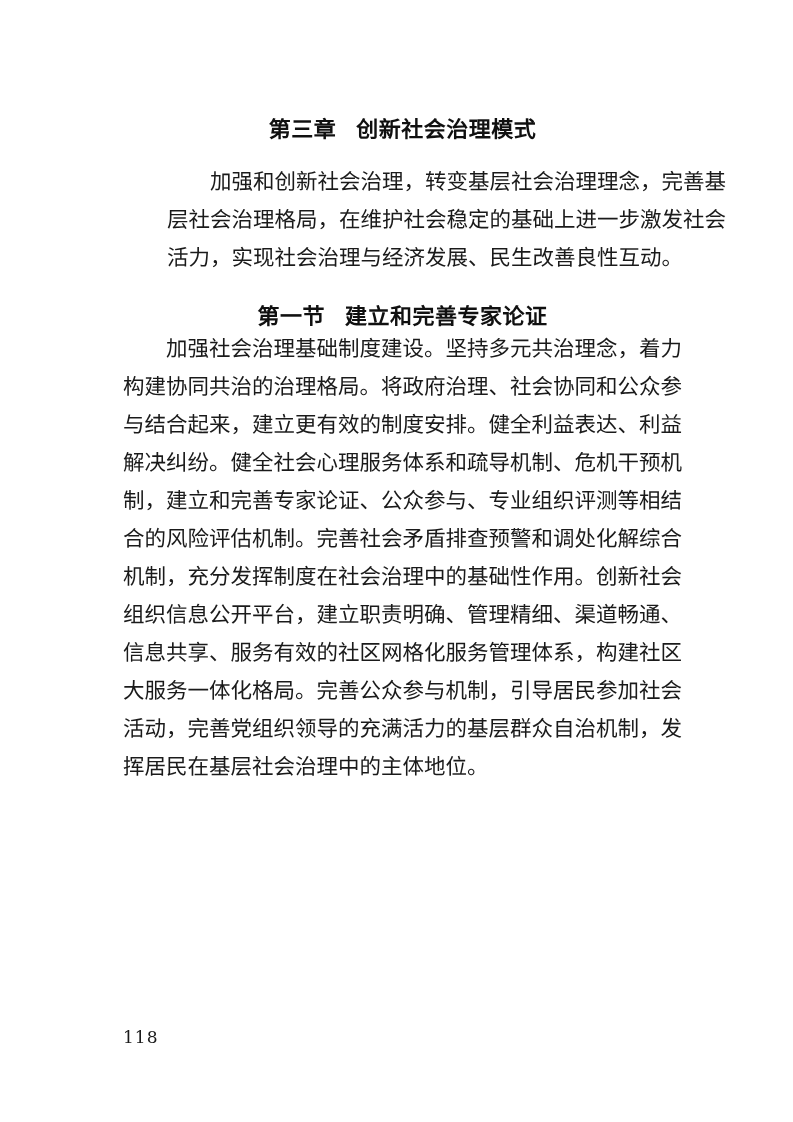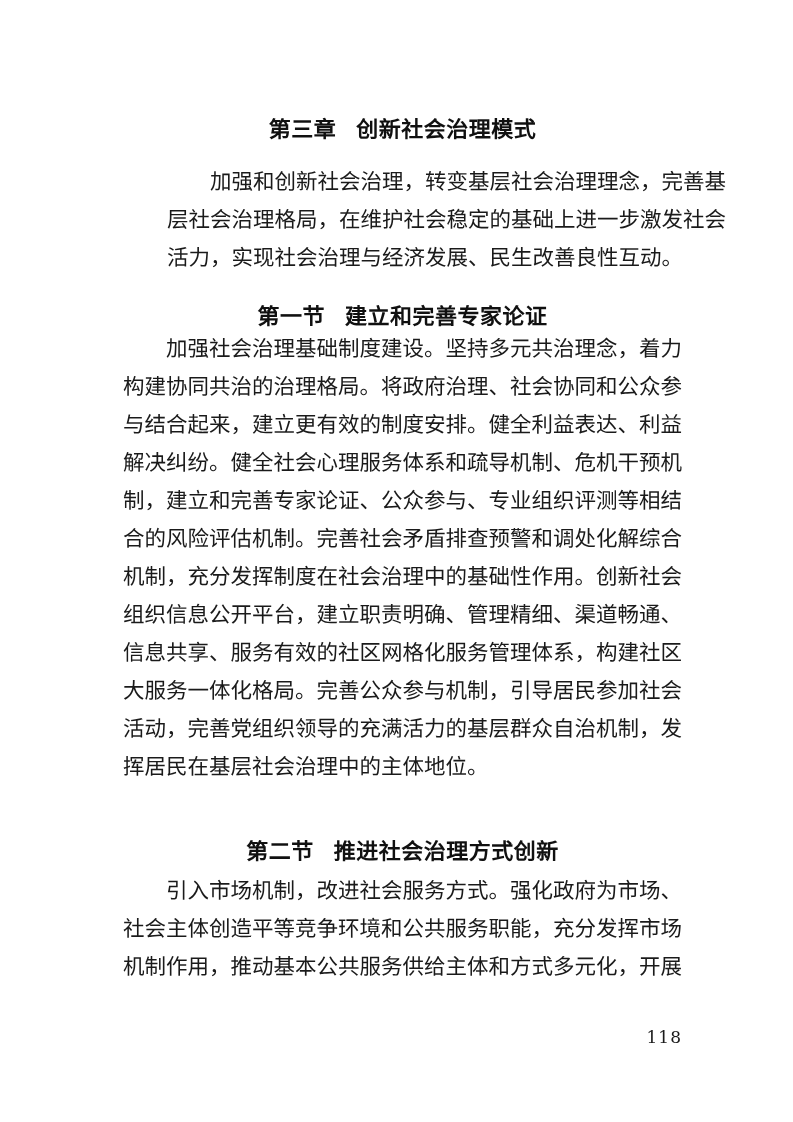--- a/index.html
+++ b/index.html
@@ -49,21 +49,21 @@
     white-space: nowrap;
     color: #1a1a1a;
   }
   .line.indent { text-indent: 43px; }
   .line.short { text-align-last: left; }
   .page-number {
     position: absolute;
     top: 1026px;
     left: 123px;
     width: 559px;
-    text-align: right;
+    text-align: left;
     font-size: 17px;
     line-height: 22px;
     letter-spacing: 1px;
     color: #1a1a1a;
     font-family: "DejaVu Serif", "Liberation Serif", serif;
   }
 </style>
 </head>
 <body>
 
@@ -87,23 +87,17 @@
     <div class="line">制，建立和完善专家论证、公众参与、专业组织评测等相结</div>
     <div class="line">合的风险评估机制。完善社会矛盾排查预警和调处化解综合</div>
     <div class="line">机制，充分发挥制度在社会治理中的基础性作用。创新社会</div>
     <div class="line">组织信息公开平台，建立职责明确、管理精细、渠道畅通、</div>
     <div class="line">信息共享、服务有效的社区网格化服务管理体系，构建社区</div>
     <div class="line">大服务一体化格局。完善公众参与机制，引导居民参加社会</div>
     <div class="line">活动，完善党组织领导的充满活力的基层群众自治机制，发</div>
     <div class="line short">挥居民在基层社会治理中的主体地位。</div>
   </div>
 
-  <div class="block heading section2-title">第二节 推进社会治理方式创新</div>
 
-  <div class="block section2-paragraph">
-    <div class="line indent">引入市场机制，改进社会服务方式。强化政府为市场、</div>
-    <div class="line">社会主体创造平等竞争环境和公共服务职能，充分发挥市场</div>
-    <div class="line">机制作用，推动基本公共服务供给主体和方式多元化，开展</div>
-  </div>
 
   <div class="page-number">118</div>
 
 </div>
 
 </body></html>

